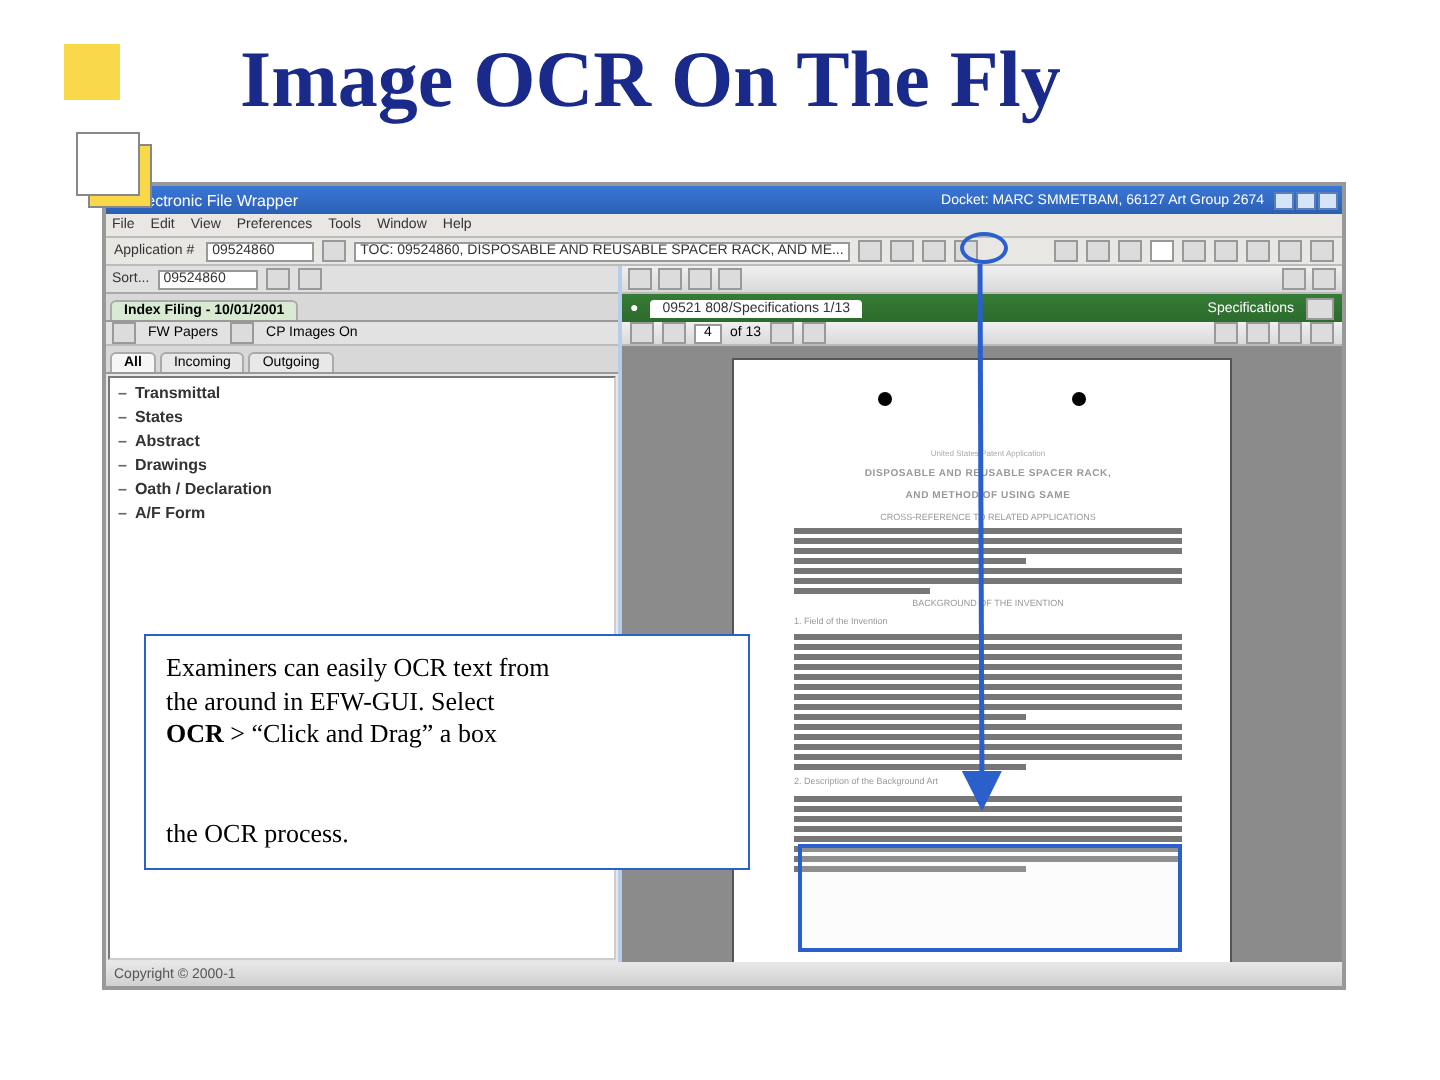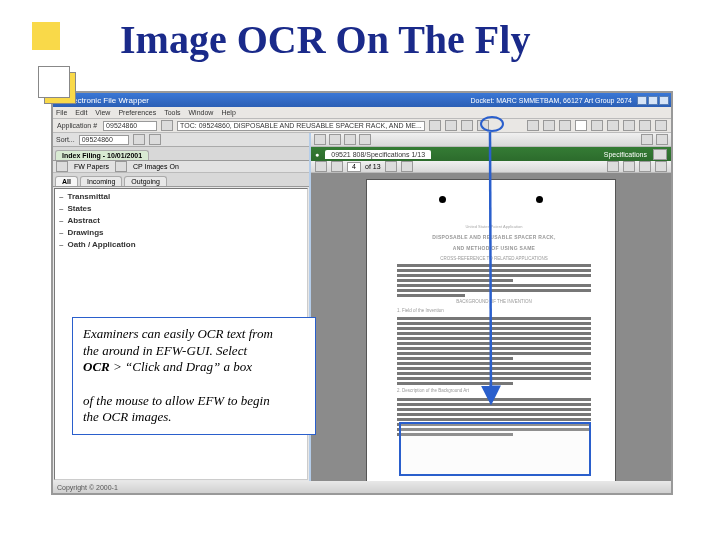--- a/index.html
+++ b/index.html
@@ -40,21 +40,21 @@
   .doc-area { flex: 1; background: #8b8b8b; display: flex; justify-content: center; align-items: flex-start; padding: 6px 4px; overflow: hidden; position: relative; }
   .doc-page { width: 250px; height: 312px; background: #fff; border: 1px solid #555; position: relative; padding: 26px 24px 12px 30px; font-size: 4px; color: #555; line-height: 1.4; }
   .punch { position: absolute; width: 7px; height: 7px; border-radius: 50%; background: #000; top: 16px; }
   .doc-line { height: 3px; background: #777; margin: 2px 0; }
   .doc-line.half { width: 60%; }
   .doc-line.third { width: 35%; }
   .doc-heading { font-size: 5px; text-align: center; margin: 4px 0; color: #999; font-weight: bold; letter-spacing: 0.3px; }
   .doc-sub { font-size: 4.5px; text-align: center; color: #999; margin: 2px 0; }
   .highlight-box { position: absolute; border: 2px solid #2a5fcc; left: 32px; top: 242px; width: 192px; height: 54px; background: rgba(240,240,240,0.2); }
   .statusbar { height: 12px; background: linear-gradient(#e8e8e8,#d0d0d0); font-size: 7px; color: #555; padding: 0 4px; display: flex; align-items: center; }
-  .callout { position: absolute; left: 72px; top: 317px; width: 244px; background: #fff; border: 1.5px solid #2a5fcc; padding: 8px 10px; font-family: 'Times New Roman', serif; font-size: 13px; line-height: 1.28; color: #000; z-index: 30; font-style: italic; }
+  .callout { position: absolute; left: 72px; top: 317px; width: 303px; background: #fff; border: 1.5px solid #2a5fcc; padding: 8px 10px; font-family: 'Times New Roman', serif; font-size: 13px; line-height: 1.28; color: #000; z-index: 30; }
   .ocr-circle { position: absolute; left: 480px; top: 116px; width: 24px; height: 16px; border: 2.5px solid #2a5fcc; border-radius: 50%; z-index: 40; }
   svg.arrow { position: absolute; z-index: 35; pointer-events: none; }
 </style>
 </head>
 <body>
 <div class="slide">
 
 <div class="deco-sq-bg"></div>
 <div class="deco-sq-fg"></div>
 <div class="deco-sq-fg2"></div>
@@ -120,21 +120,22 @@
       <div class="lp-tabstrip">
         <div class="lp-tab active">All</div>
         <div class="lp-tab">Incoming</div>
         <div class="lp-tab">Outgoing</div>
       </div>
       <div class="lp-list">
         <div class="row"><span class="dash">–</span><span>Transmittal</span></div>
         <div class="row"><span class="dash">–</span><span>States</span></div>
         <div class="row"><span class="dash">–</span><span>Abstract</span></div>
         <div class="row"><span class="dash">–</span><span>Drawings</span></div>
-        <div class="row"><span class="dash">–</span><span>Oath / Application</span></div>
+        <div class="row"><span class="dash">–</span><span>Oath / Declaration</span></div>
+        <div class="row"><span class="dash">–</span><span>A/F Form</span></div>
       </div>
     </div>
     <div class="right-pane">
       <div class="rp-toolbar">
         <div class="tb-btn"></div>
         <div class="tb-btn"></div>
         <div class="tb-btn"></div>
         <div class="tb-btn"></div>
         <div style="flex:1"></div>
         <div class="tb-btn"></div>
@@ -220,17 +221,17 @@
     </marker>
   </defs>
   <line x1="30" y1="4" x2="31" y2="270" stroke="#2a5fcc" stroke-width="2.5" marker-end="url(#ah)"></line>
 </svg>
 
 <div class="callout">
   <span>Examiners can easily OCR text from</span><br>
   <span>the around in EFW-GUI.  Select</span><br>
   <b>OCR</b><span> &gt; “Click and Drag”  a box</span><br>
   <br>
-  <span>of the mouse to allow EFW to begin</span><br>
-  <span>the OCR images.</span>
+  <br>
+  <span>the OCR process.</span>
 </div>
 
 </div>
 
 </body></html>

